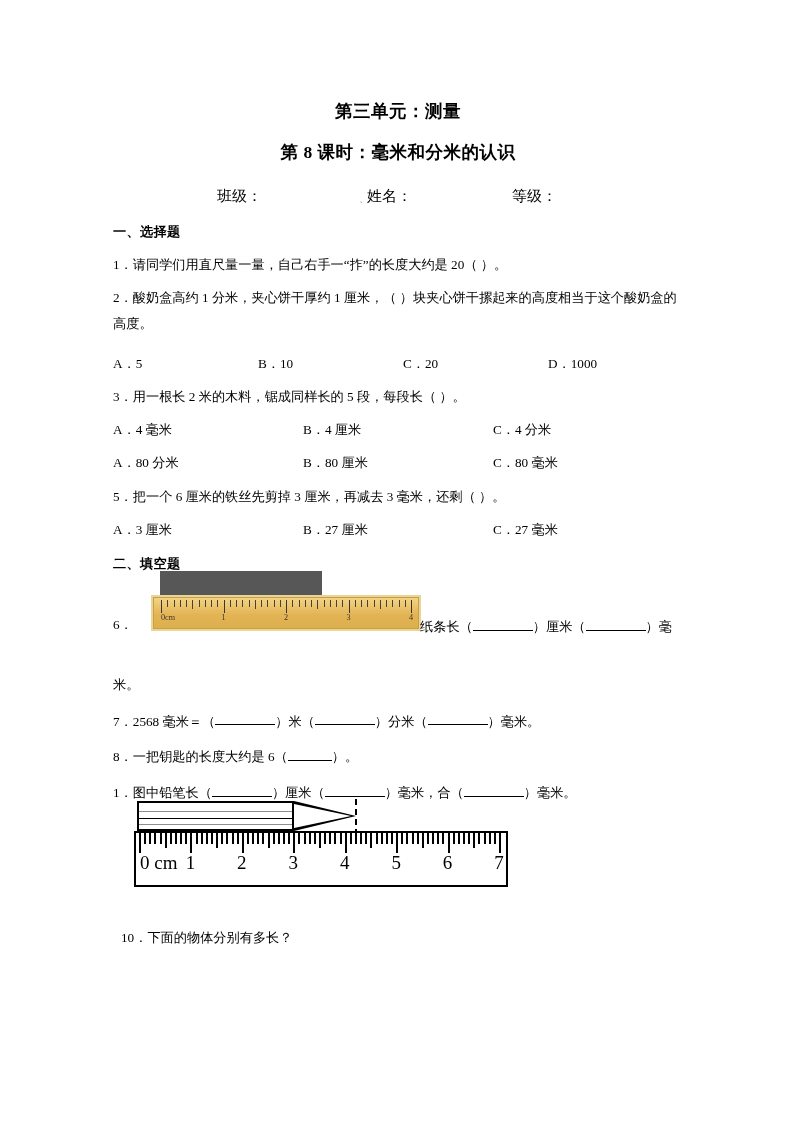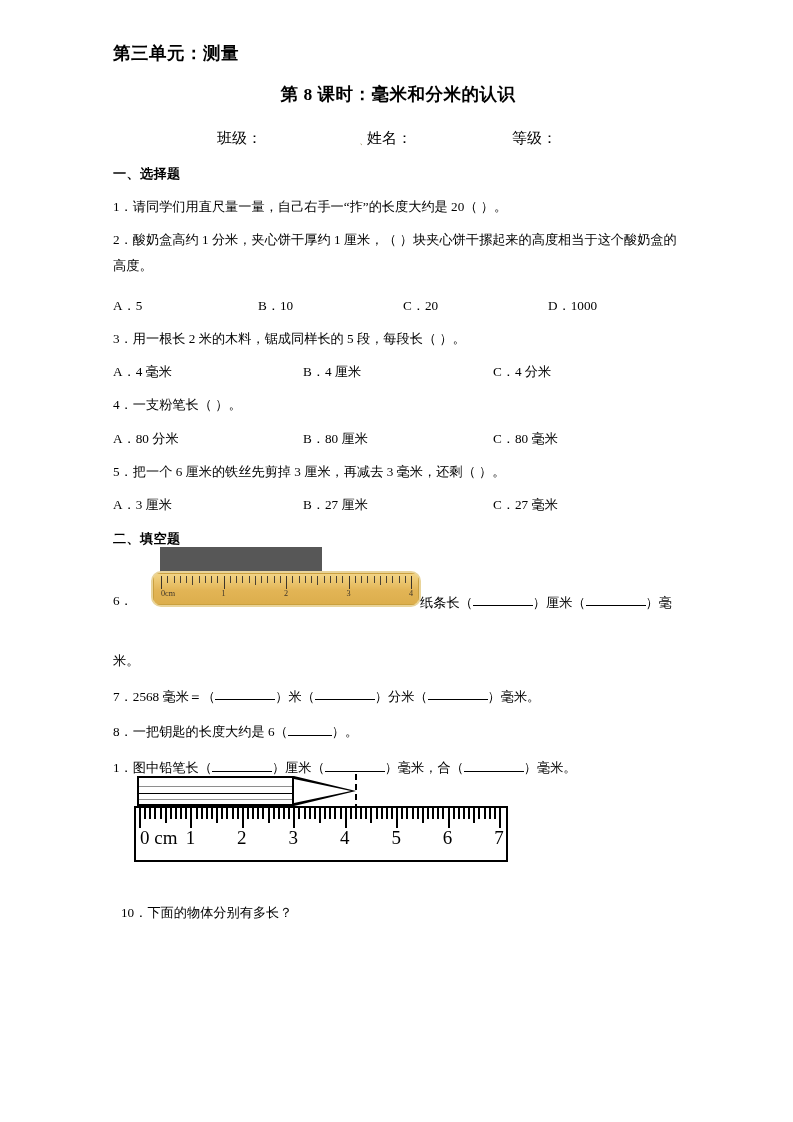--- a/index.html
+++ b/index.html
@@ -24,26 +24,26 @@
   }
   .content {
     position: absolute;
     left: 113px;
     top: 0;
     width: 570px;
   }
 
   
   .doc-title {
-    text-align: left;
+    text-align: center;
     font-size: 17.5px;
     font-weight: bold;
     letter-spacing: 0.5px;
     margin: 0;
-    padding-top: 45px;
+    padding-top: 103px;
     line-height: 1.0;
   }
   .doc-subtitle {
     text-align: center;
     font-size: 17.5px;
     font-weight: bold;
     letter-spacing: 0.5px;
     margin: 0;
     padding-top: 23px;
     line-height: 1.0;
@@ -146,21 +146,21 @@
     background: #575757;
   }
   .color-ruler {
     position: absolute;
     left: 38px;
     top: 25px;
     width: 270px;
     height: 36px;
     background: linear-gradient(#f2d488 0%, #f0cf7d 12%, #e2b455 55%, #dcae4c 100%);
     border: 2px solid #e9d49a;
-    border-radius: 10px;
+    border-radius: 0;
     box-sizing: border-box;
     overflow: hidden;
   }
   .color-ruler .inner-edge {
     position: absolute;
     left: 0; top: 0; right: 0; bottom: 0;
     border: 1px solid #caa03f;
     box-sizing: border-box;
     pointer-events: none;
   }
@@ -303,21 +303,20 @@
     <div class="q wrap">2．酸奶盒高约 1 分米，夹心饼干厚约 1 厘米，（          ）块夹心饼干摞起来的高度相当于这个酸奶盒的高度。</div>
     <div class="opts four">
       <span class="opt">A．5</span><span class="opt">B．10</span><span class="opt">C．20</span><span class="opt">D．1000</span>
     </div>
 
     <div class="q">3．用一根长 2 米的木料，锯成同样长的 5 段，每段长（          ）。</div>
     <div class="opts three">
       <span class="opt">A．4 毫米</span><span class="opt">B．4 厘米</span><span class="opt">C．4 分米</span>
     </div>
 
-    <div class="q">4．一支粉笔长（          ）。</div>
     <div class="opts three">
       <span class="opt">A．80 分米</span><span class="opt">B．80 厘米</span><span class="opt">C．80 毫米</span>
     </div>
 
     <div class="q">5．把一个 6 厘米的铁丝先剪掉 3 厘米，再减去 3 毫米，还剩（          ）。</div>
     <div class="opts three">
       <span class="opt">A．3 厘米</span><span class="opt">B．27 厘米</span><span class="opt">C．27 毫米</span>
     </div>
 
     <div class="sub-title">二、填空题</div>

